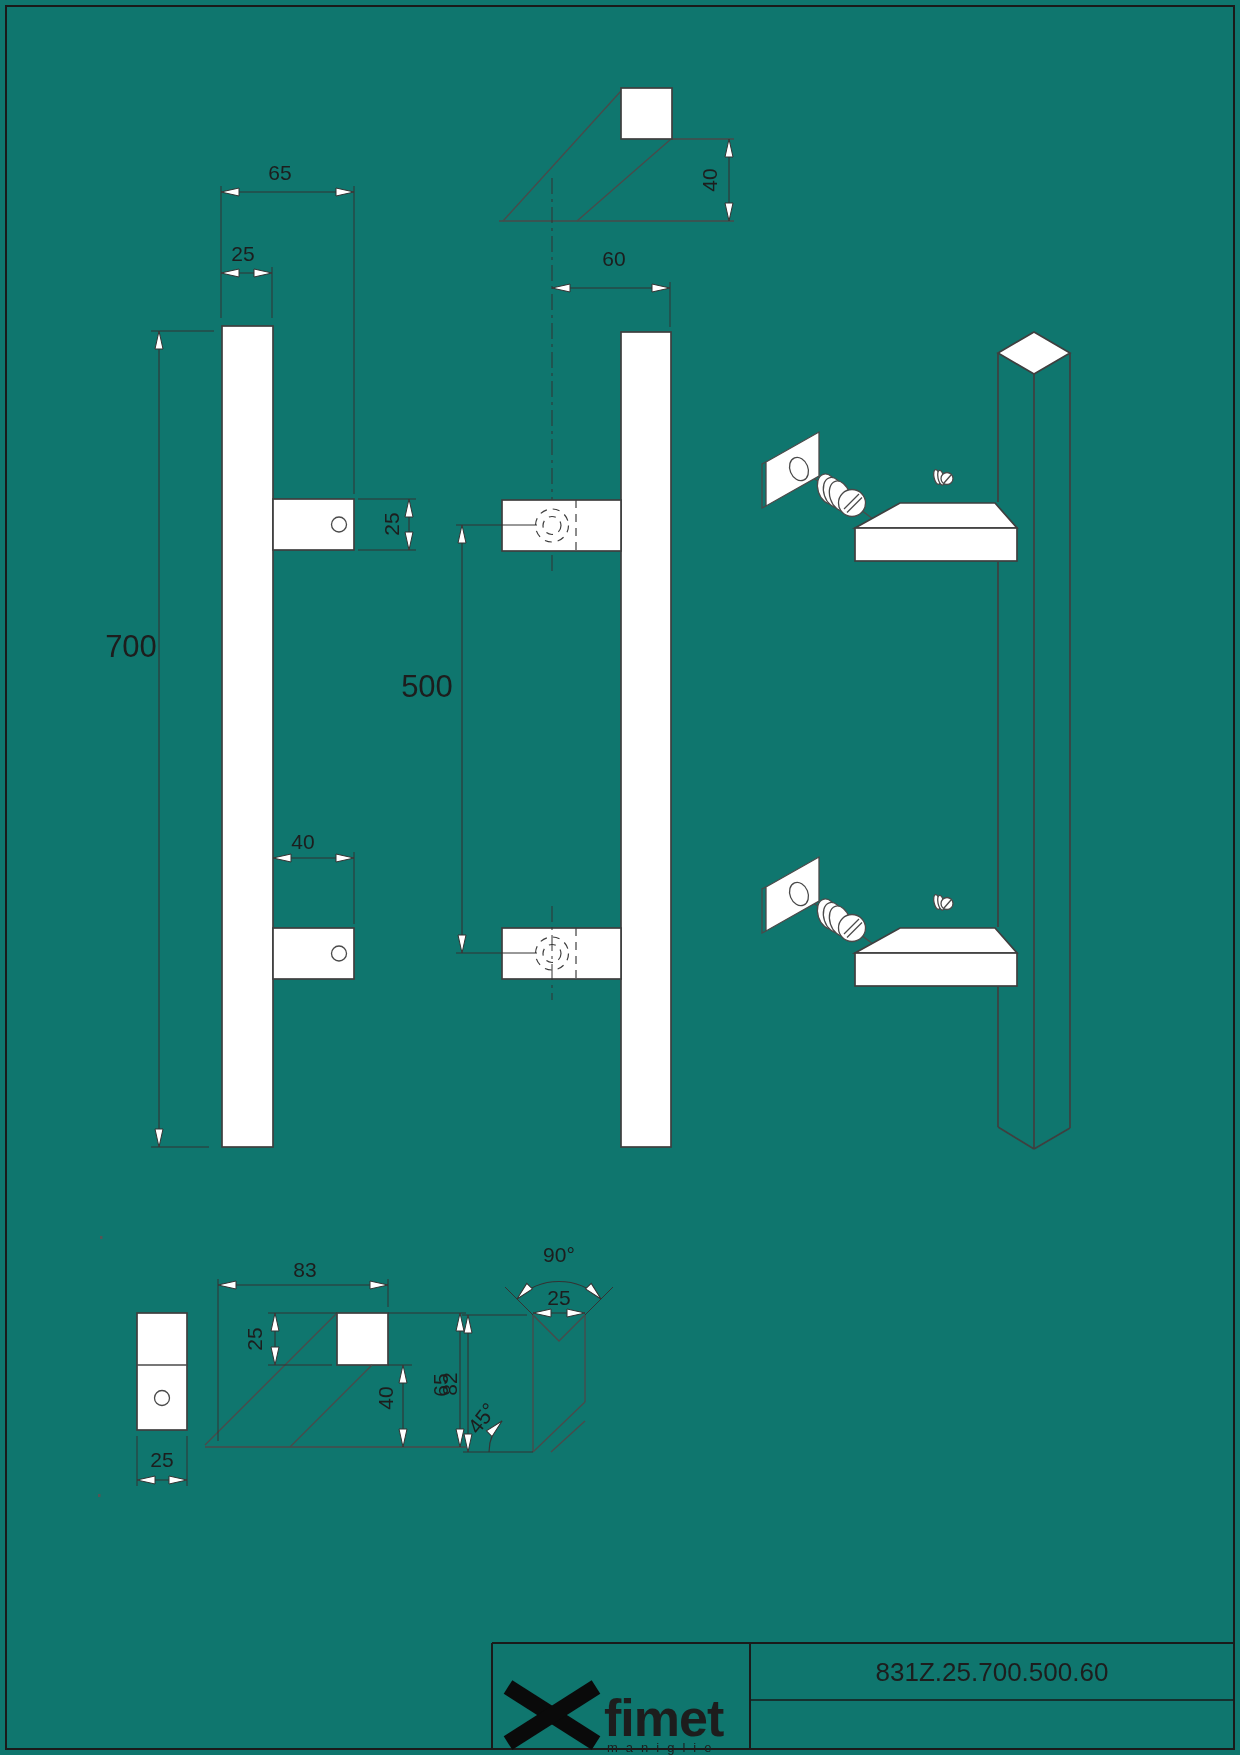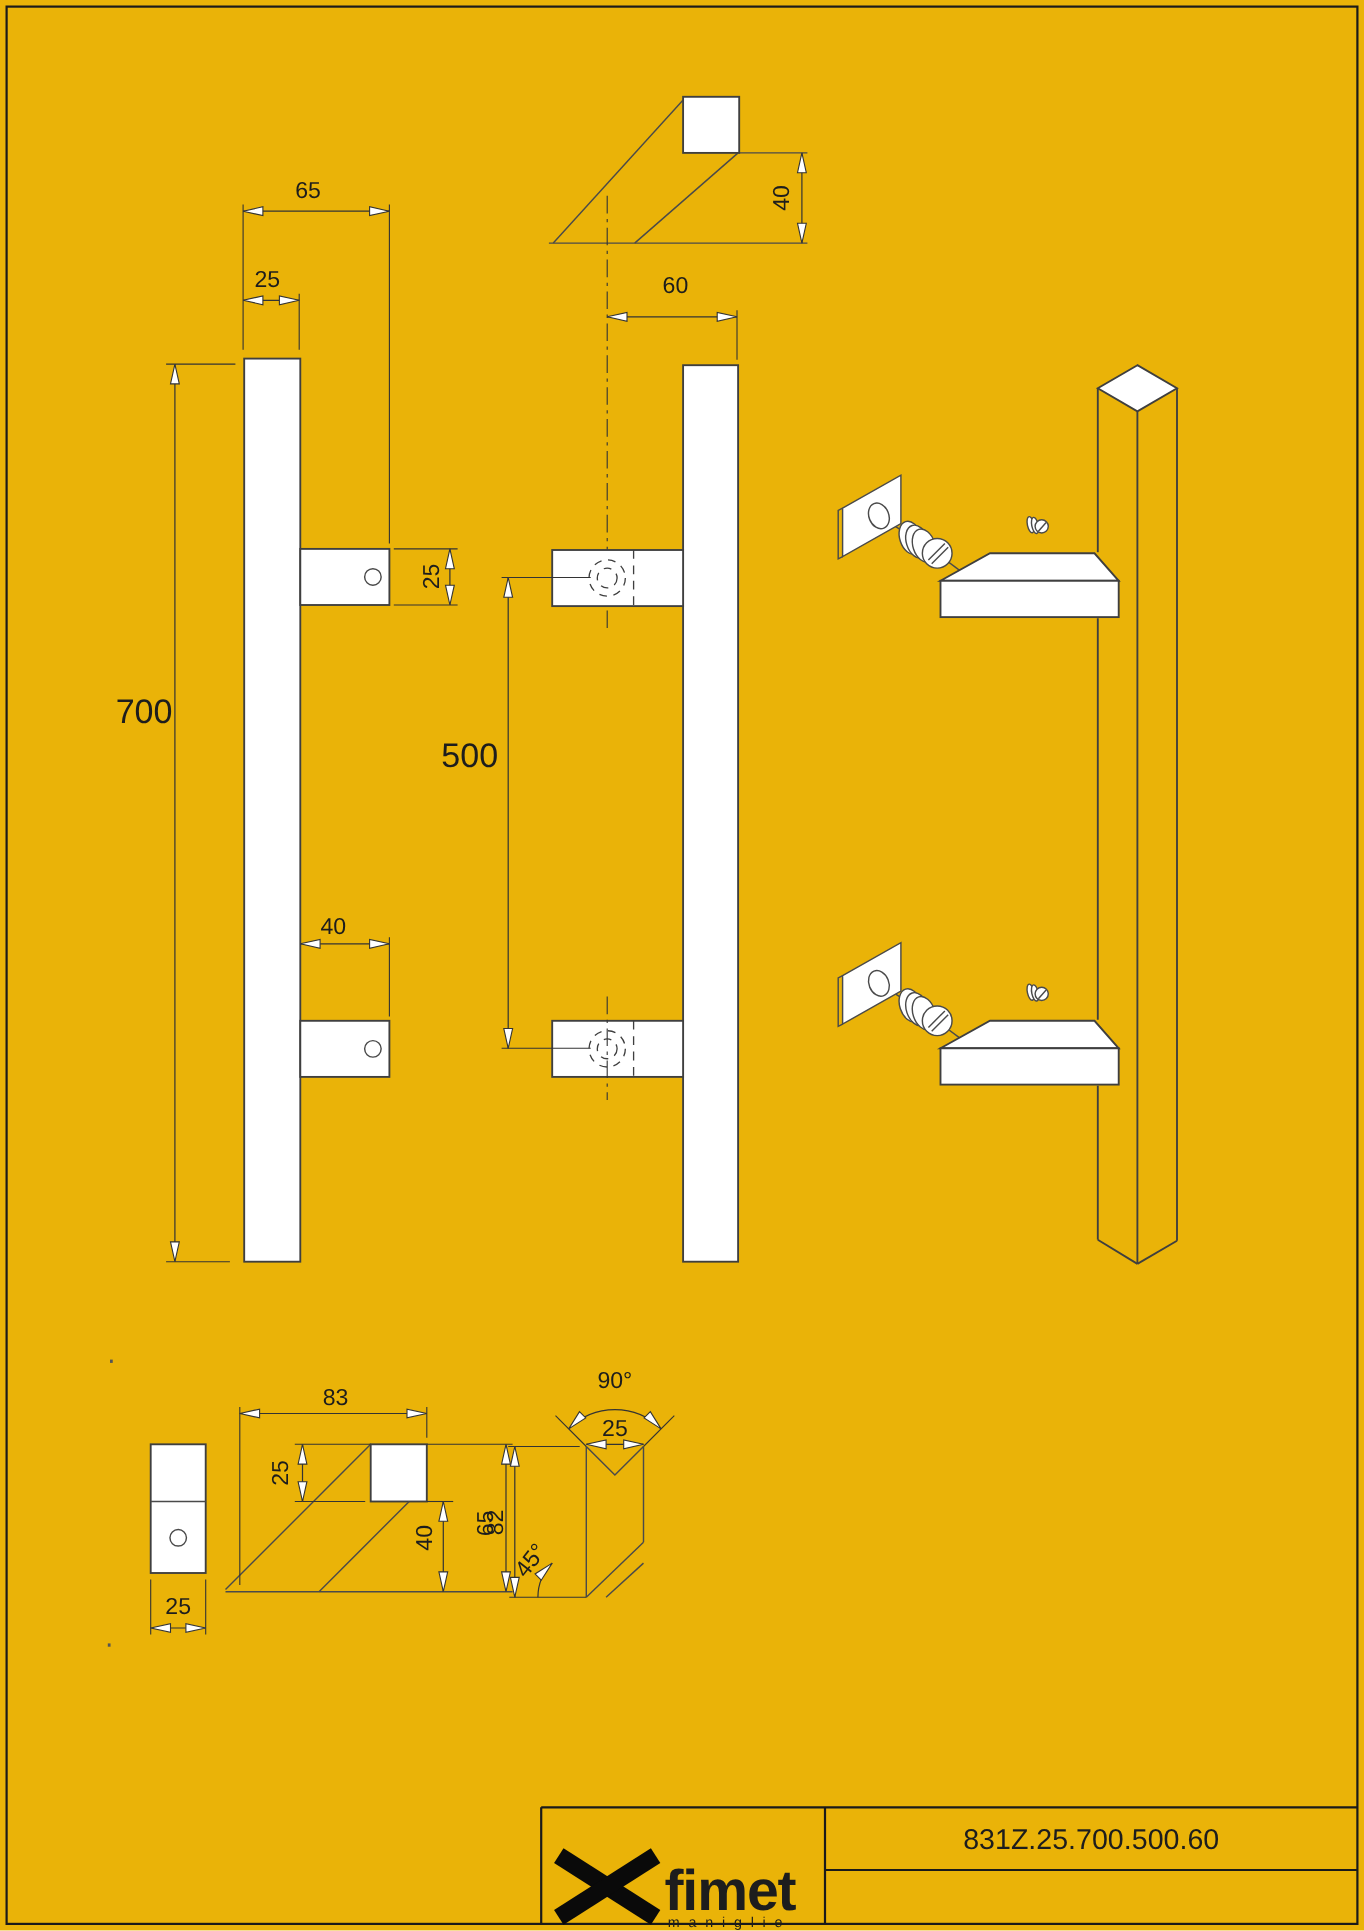--- a/index.html
+++ b/index.html
@@ -1,16 +1,16 @@
 <!DOCTYPE html>
 <html><head>
 <meta charset="utf-8">
 <style>
   html,body{margin:0;padding:0;background:#fff;}
-  .page{width:1240px;height:1755px;position:relative;background:#eab308;}
+  .page{width:1240px;height:1755px;position:relative;background:#0f766e;}
   svg{display:block;}
   svg text{fill:#1d1d1d;font-family:"Liberation Sans",sans-serif;font-size:21px;}
   .big{font-size:31px;}
   .ol{stroke:#3f3f3f;stroke-width:1.7;fill:none;}
   .olw{stroke:#3f3f3f;stroke-width:1.7;fill:#fff;}
   .ol2{stroke:#4a4a4a;stroke-width:1.3;fill:none;}
   .ol2w{stroke:#4a4a4a;stroke-width:1.3;fill:#fff;}
   .dim{stroke:#333;stroke-width:1.1;fill:none;}
   .dm{marker-start:url(#arr);marker-end:url(#arr);}
   .ext{stroke:#333;stroke-width:1;fill:none;}

